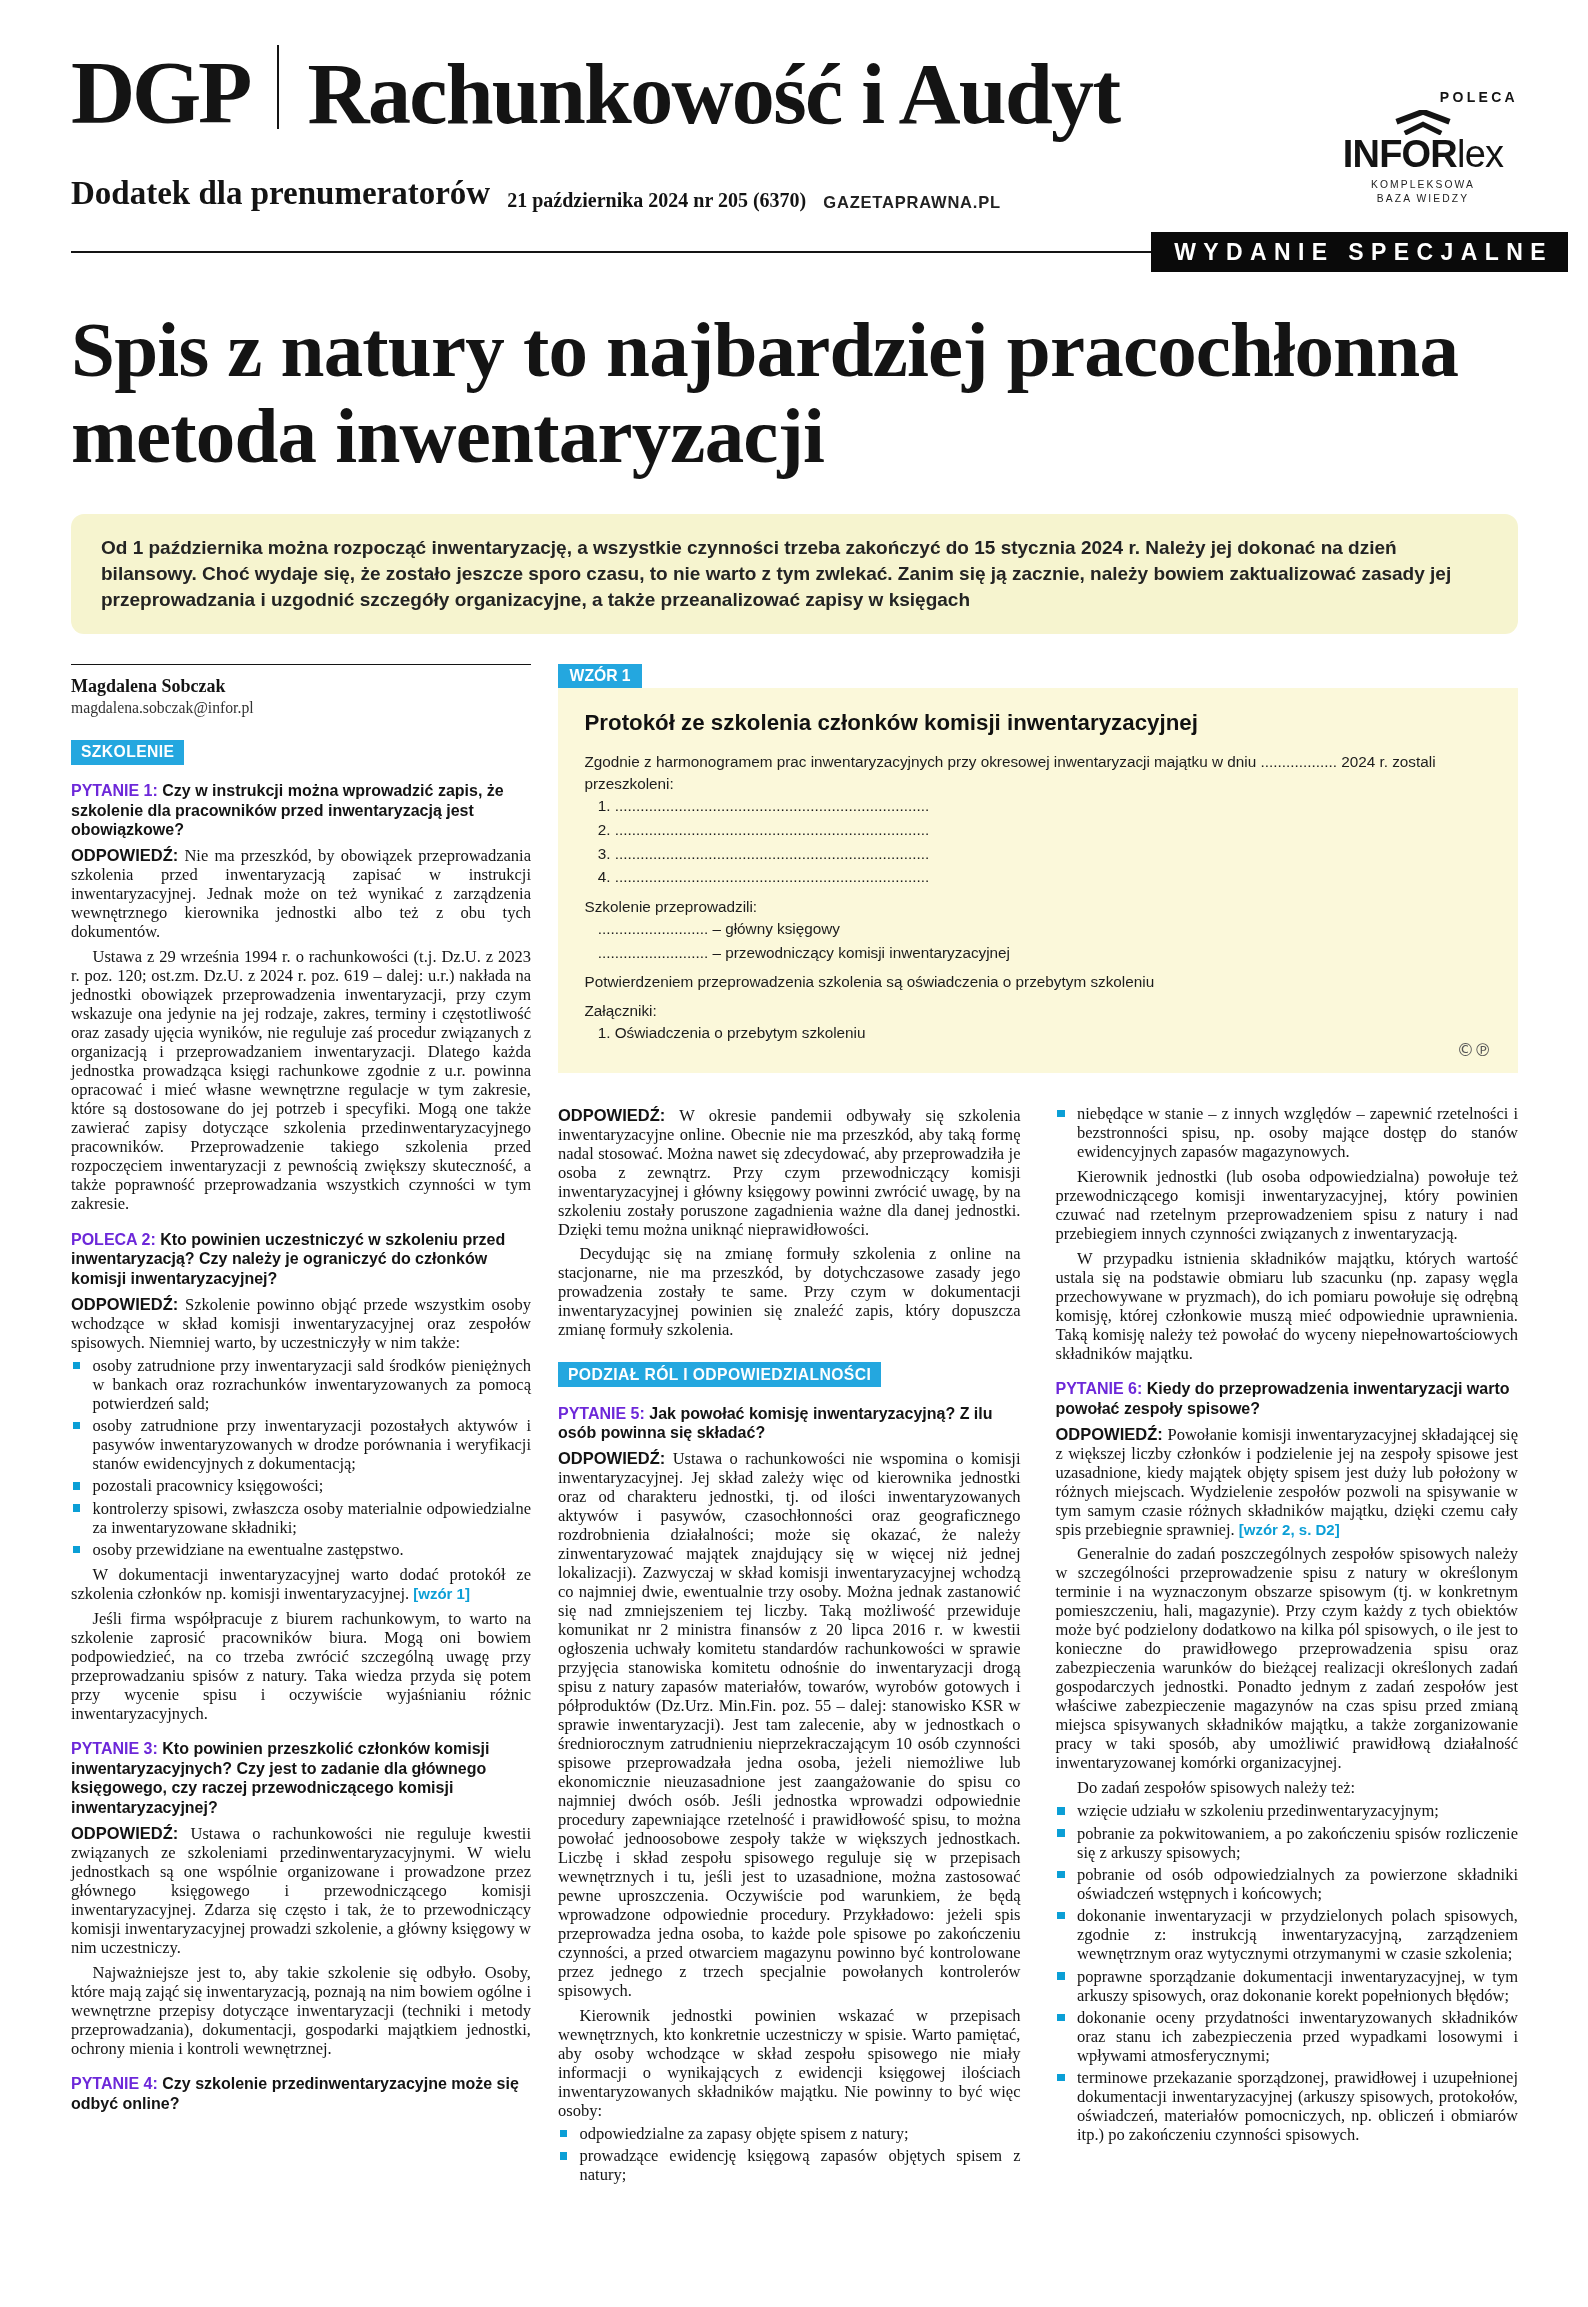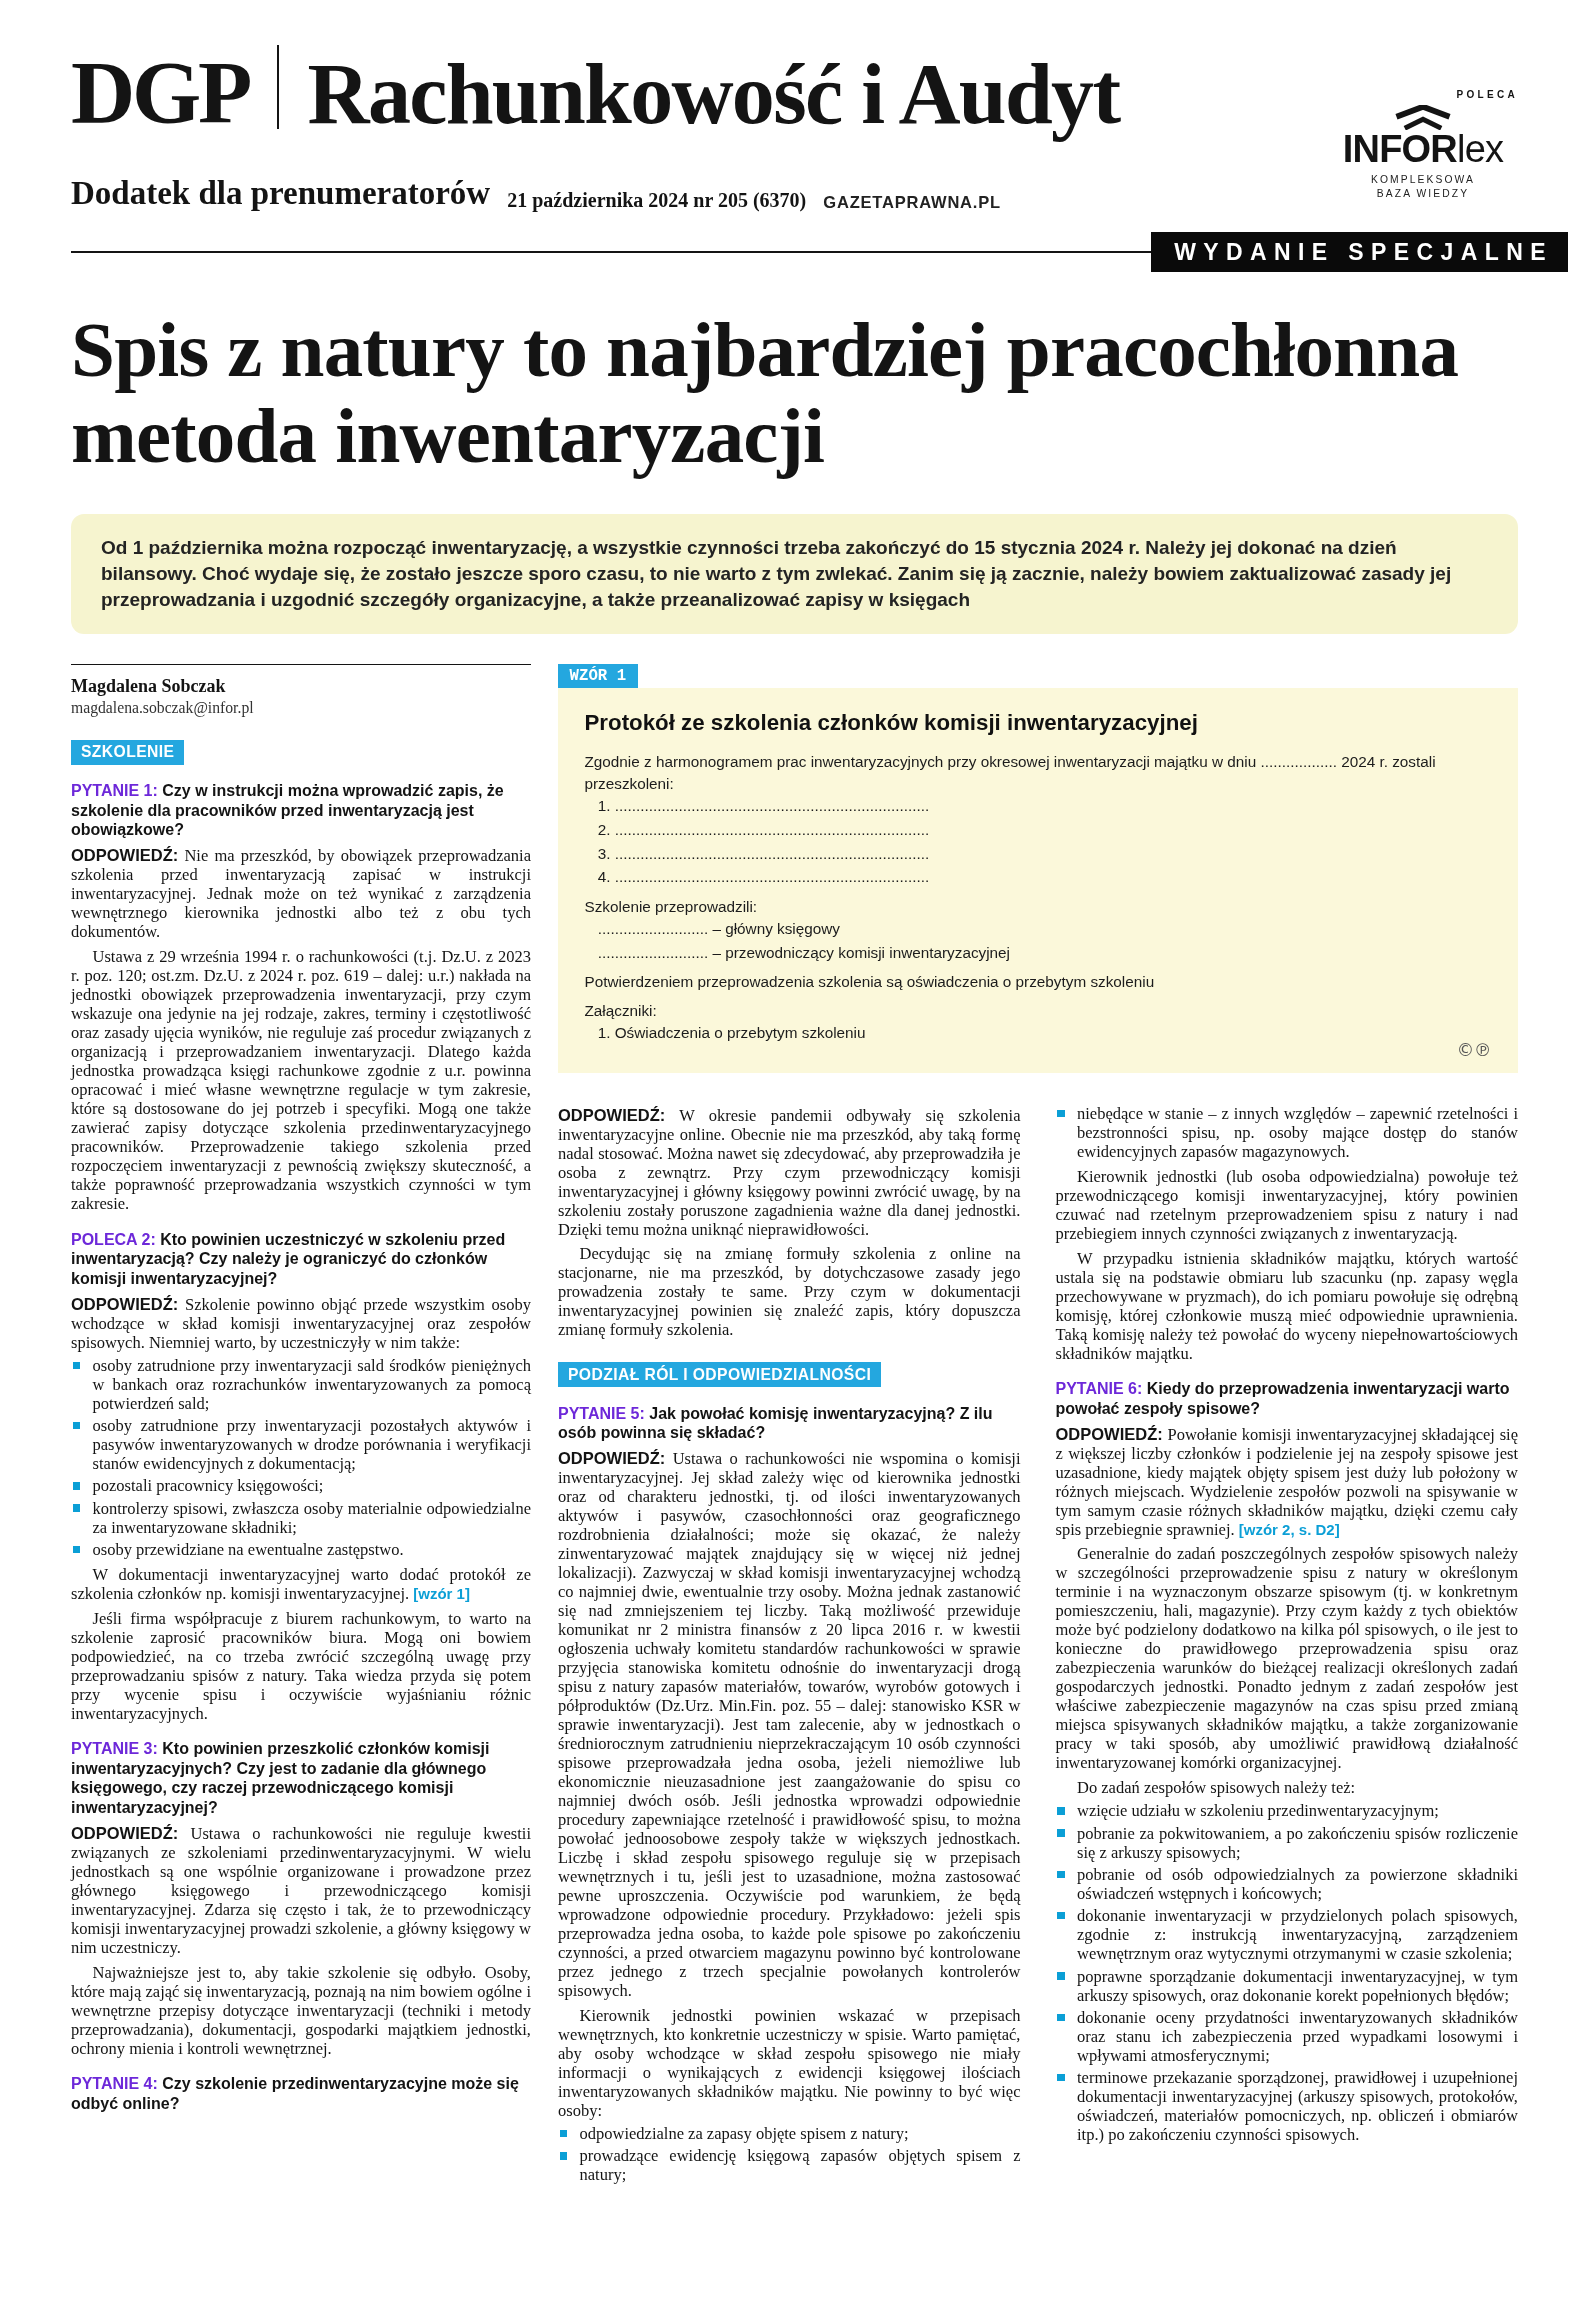--- a/index.html
+++ b/index.html
@@ -16,21 +16,21 @@
   .brand-row { display: flex; align-items: flex-end; gap: 28px; }
   .dgp { font-weight: bold; font-size: 89px; line-height: 0.92; letter-spacing: -3.3px; }
   .brand-divider { width: 2.5px; height: 84px; background: #141414; margin-bottom: 5px; }
   .supp-title { font-weight: bold; font-size: 86px; line-height: 0.92; letter-spacing: -1.7px; white-space: nowrap; }
   .meta-row { display: flex; align-items: flex-end; gap: 17px; margin-top: 41px; }
   .sub-label { font-weight: bold; font-size: 33px; }
   .issue { font-weight: bold; font-size: 20px; }
   .site { font-family: "Liberation Sans", sans-serif; font-weight: bold; font-size: 16.5px; letter-spacing: 0.8px; color: #222; }
 
   .infor { position: absolute; top: 89px; right: 0; text-align: center; width: 190px; }
-  .poleca { font-family: "Liberation Sans", sans-serif; font-weight: bold; font-size: 10px; letter-spacing: 3.3px; text-align: right; margin-bottom: 5px; }
+  .poleca { font-family: "Liberation Sans", sans-serif; font-weight: bold; font-size: 14px; letter-spacing: 3.3px; text-align: right; margin-bottom: 5px; }
   .chev { display: block; margin: 0 auto; }
   .infor-word { font-family: "Liberation Sans", sans-serif; font-weight: bold; font-size: 38px; line-height: 1; letter-spacing: -0.8px; }
   .infor-lex { font-weight: normal; }
   .infor-tag { font-family: "Liberation Sans", sans-serif; font-size: 10.3px; letter-spacing: 2.1px; margin-top: 5px; color: #222; line-height: 1.4; }
 
   .header-bottom { display: flex; align-items: center; margin-top: 20px; }
   .rule { flex: 1; height: 1.7px; background: #141414; }
   .banner {
     background: #0a0a0a; color: #ffffff; font-family: "Liberation Sans", sans-serif;
     font-weight: bold; font-size: 23px; letter-spacing: 7.4px;
@@ -68,21 +68,21 @@
   .ans-label { font-family: "Liberation Sans", sans-serif; font-weight: bold; }
   .ref { font-family: "Liberation Sans", sans-serif; font-weight: bold; color: #0b9fd6; font-size: 15px; white-space: nowrap; }
 
   ul.bullets { list-style: none; margin-top: 4.1px; }
   ul.bullets li { position: relative; padding-left: 21.5px; font-size: 16.5px; line-height: 19px; text-align: justify; margin-top: 3.3px; }
   ul.bullets li::before { content: ""; position: absolute; left: 1.7px; top: 5.8px; width: 7.4px; height: 7.4px; background: #0b9fd6; }
 
   
   .wzor-tab {
     display: inline-block; background: #24a7df; color: #fff;
-    font-family: Liberation Mono, monospace; font-weight: bold; font-size: 15.7px;
+    font-family: Liberation Sans, sans-serif; font-weight: bold; font-size: 15.7px;
     padding: 3.3px 11.6px;
   }
   .wzor-box { background: #fbf8da; padding: 21.5px 26.5px 13.2px; }
   .wzor-title { font-family: "Liberation Sans", sans-serif; font-weight: bold; font-size: 22.3px; margin-bottom: 15px; color: #111; }
   .wzor-p { font-family: "Liberation Sans", sans-serif; font-size: 15.3px; line-height: 1.42; margin-top: 6.6px; color: #1c1c1c; }
   .wzor-line { font-family: "Liberation Sans", sans-serif; font-size: 15.3px; line-height: 1.55; padding-left: 13.2px; color: #1c1c1c; }
   .wzor-copy { text-align: right; color: #555; font-size: 17.4px; font-family: "DejaVu Sans", sans-serif; margin-top: -5px; }
 </style>
 </head>
 <body>

